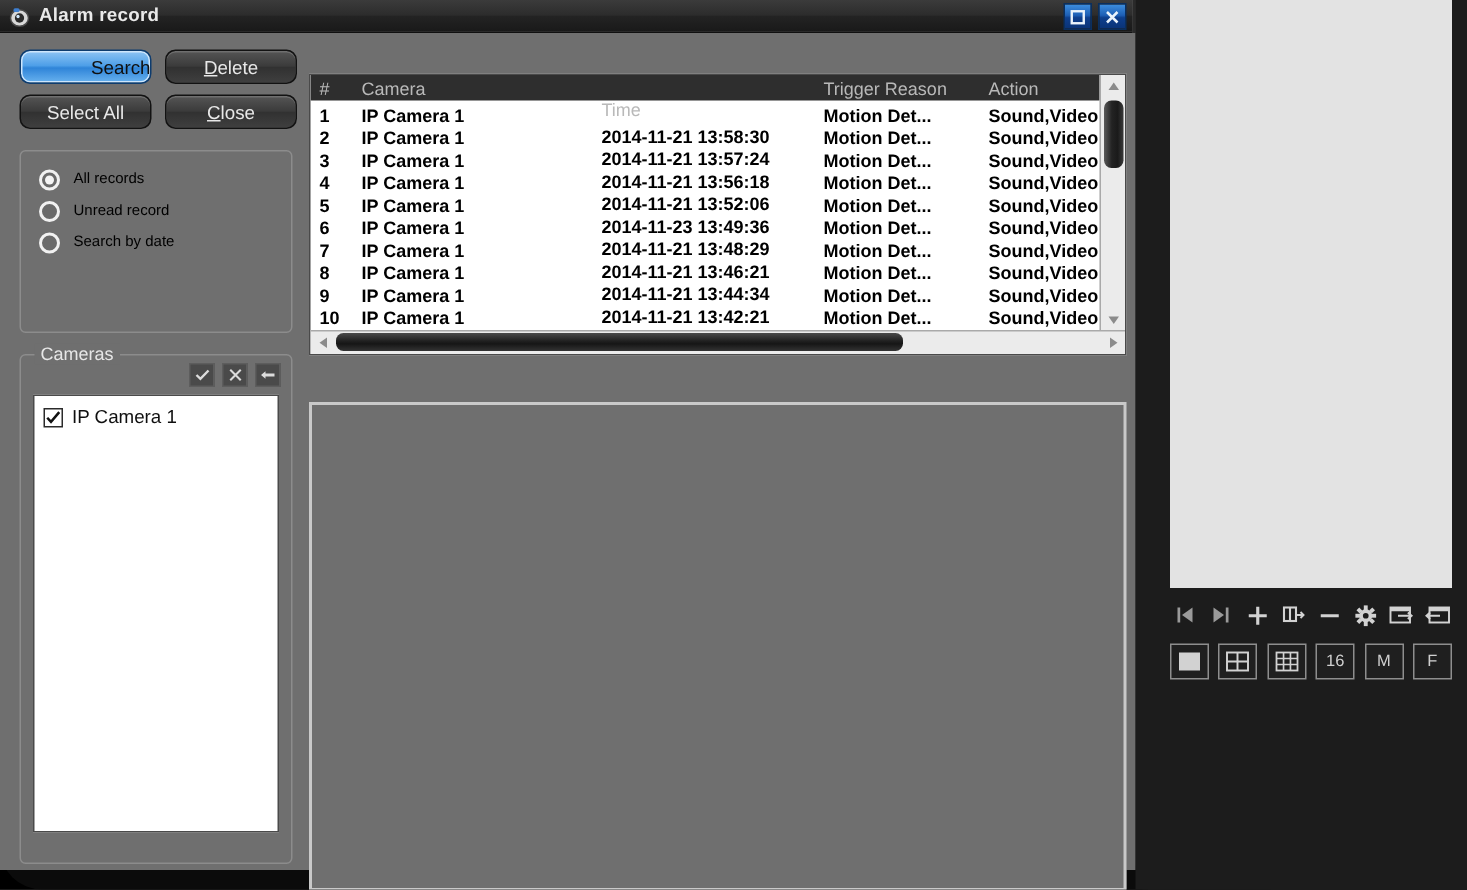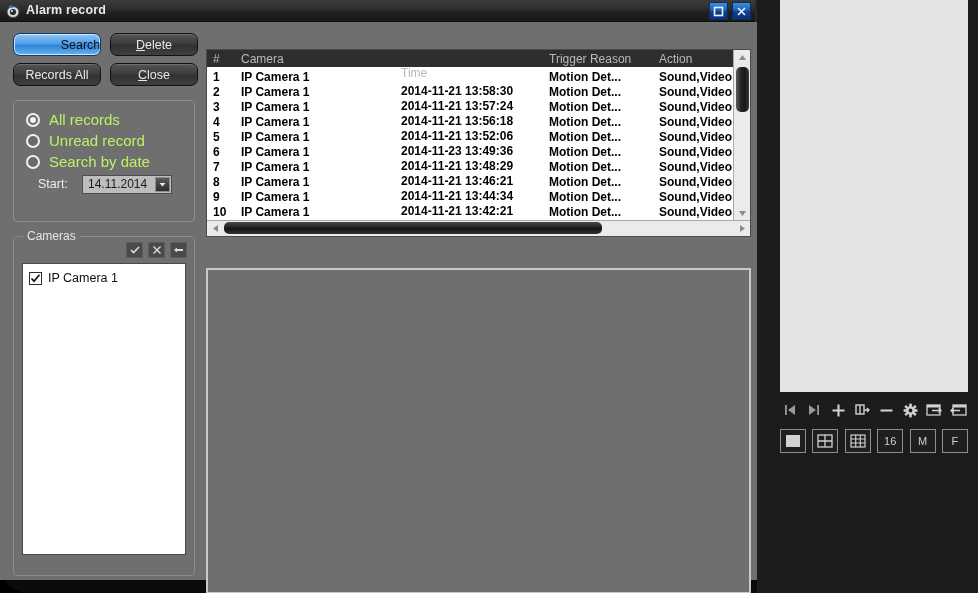--- a/index.html
+++ b/index.html
@@ -80,21 +80,21 @@
   }
 
   .radio-row { display: flex; align-items: center; height: 21px; padding-left: 12px; }
   .radio {
     width: 14px; height: 14px; border-radius: 50%;
     border: 2px solid #f1f1f1; background: #6a6a6a;
     display: flex; align-items: center; justify-content: center;
     margin-right: 9px; flex: none; cursor: pointer;
   }
   .radio.on::after { content:''; width: 6px; height: 6px; border-radius: 50%; background: #f4f4f4; }
-  .radio-label { color: #bef264; font-size: 15px; }
+  .radio-label { color: #000000; font-size: 10px; }
 
   .date-row { display: flex; align-items: center; height: 24px; padding-left: 24px; }
   .date-lbl { width: 44px; color: #ededed; font-size: 12.5px; }
   .date-field {
     position: relative; width: 90px; height: 19px;
     background: #bdbdbd; border: 1px solid #4d4d4d;
     display: flex; align-items: center; cursor: text;
   }
   .date-val { padding-left: 5px; font-size: 12px; color: #1a1a1a; }
   .spin {
@@ -231,47 +231,36 @@
       </div>
     </div>
 
     <div class="dlg-body">
 
       <div class="left-col">
 
         <div class="btn-grid">
           <div class="btn primary">Search</div>
           <div class="btn"><span class="mn">D</span>elete</div>
-          <div class="btn">Records All</div>
+          <div class="btn">Select All</div>
           <div class="btn"><span class="mn">C</span>lose</div>
         </div>
 
         <div class="groupbox" style="height:122px;padding-top:8px;">
           <div class="radio-row">
             <span class="radio on"></span>
             <span class="radio-label">All records</span>
           </div>
           <div class="radio-row">
             <span class="radio"></span>
             <span class="radio-label">Unread record</span>
           </div>
           <div class="radio-row">
             <span class="radio"></span>
             <span class="radio-label">Search by date</span>
-          </div>
-          <div class="date-row">
-            <span class="date-lbl">Start:</span>
-            <span class="date-field">
-              <span class="date-val">14.11.2014</span>
-              <span class="spin">
-                <svg width="9" height="9" viewBox="0 0 9 9">
-                    <path d="M1.5 3 L4.5 6.5 L7.5 3 Z" fill="#ededed"></path>
-                  </svg>
-              </span>
-            </span>
           </div>
         </div>
 
         <div class="groupbox" style="height:340px;">
           <span class="gb-title">Cameras</span>
           <div class="cam-tools">
             <div class="cam-tool">
               <svg width="10" height="10" viewBox="0 0 10 10">
                   <path d="M1 5 L3.6 7.6 L9 2" stroke="#dcdcdc" stroke-width="1.6" fill="none"></path>
                 </svg>

